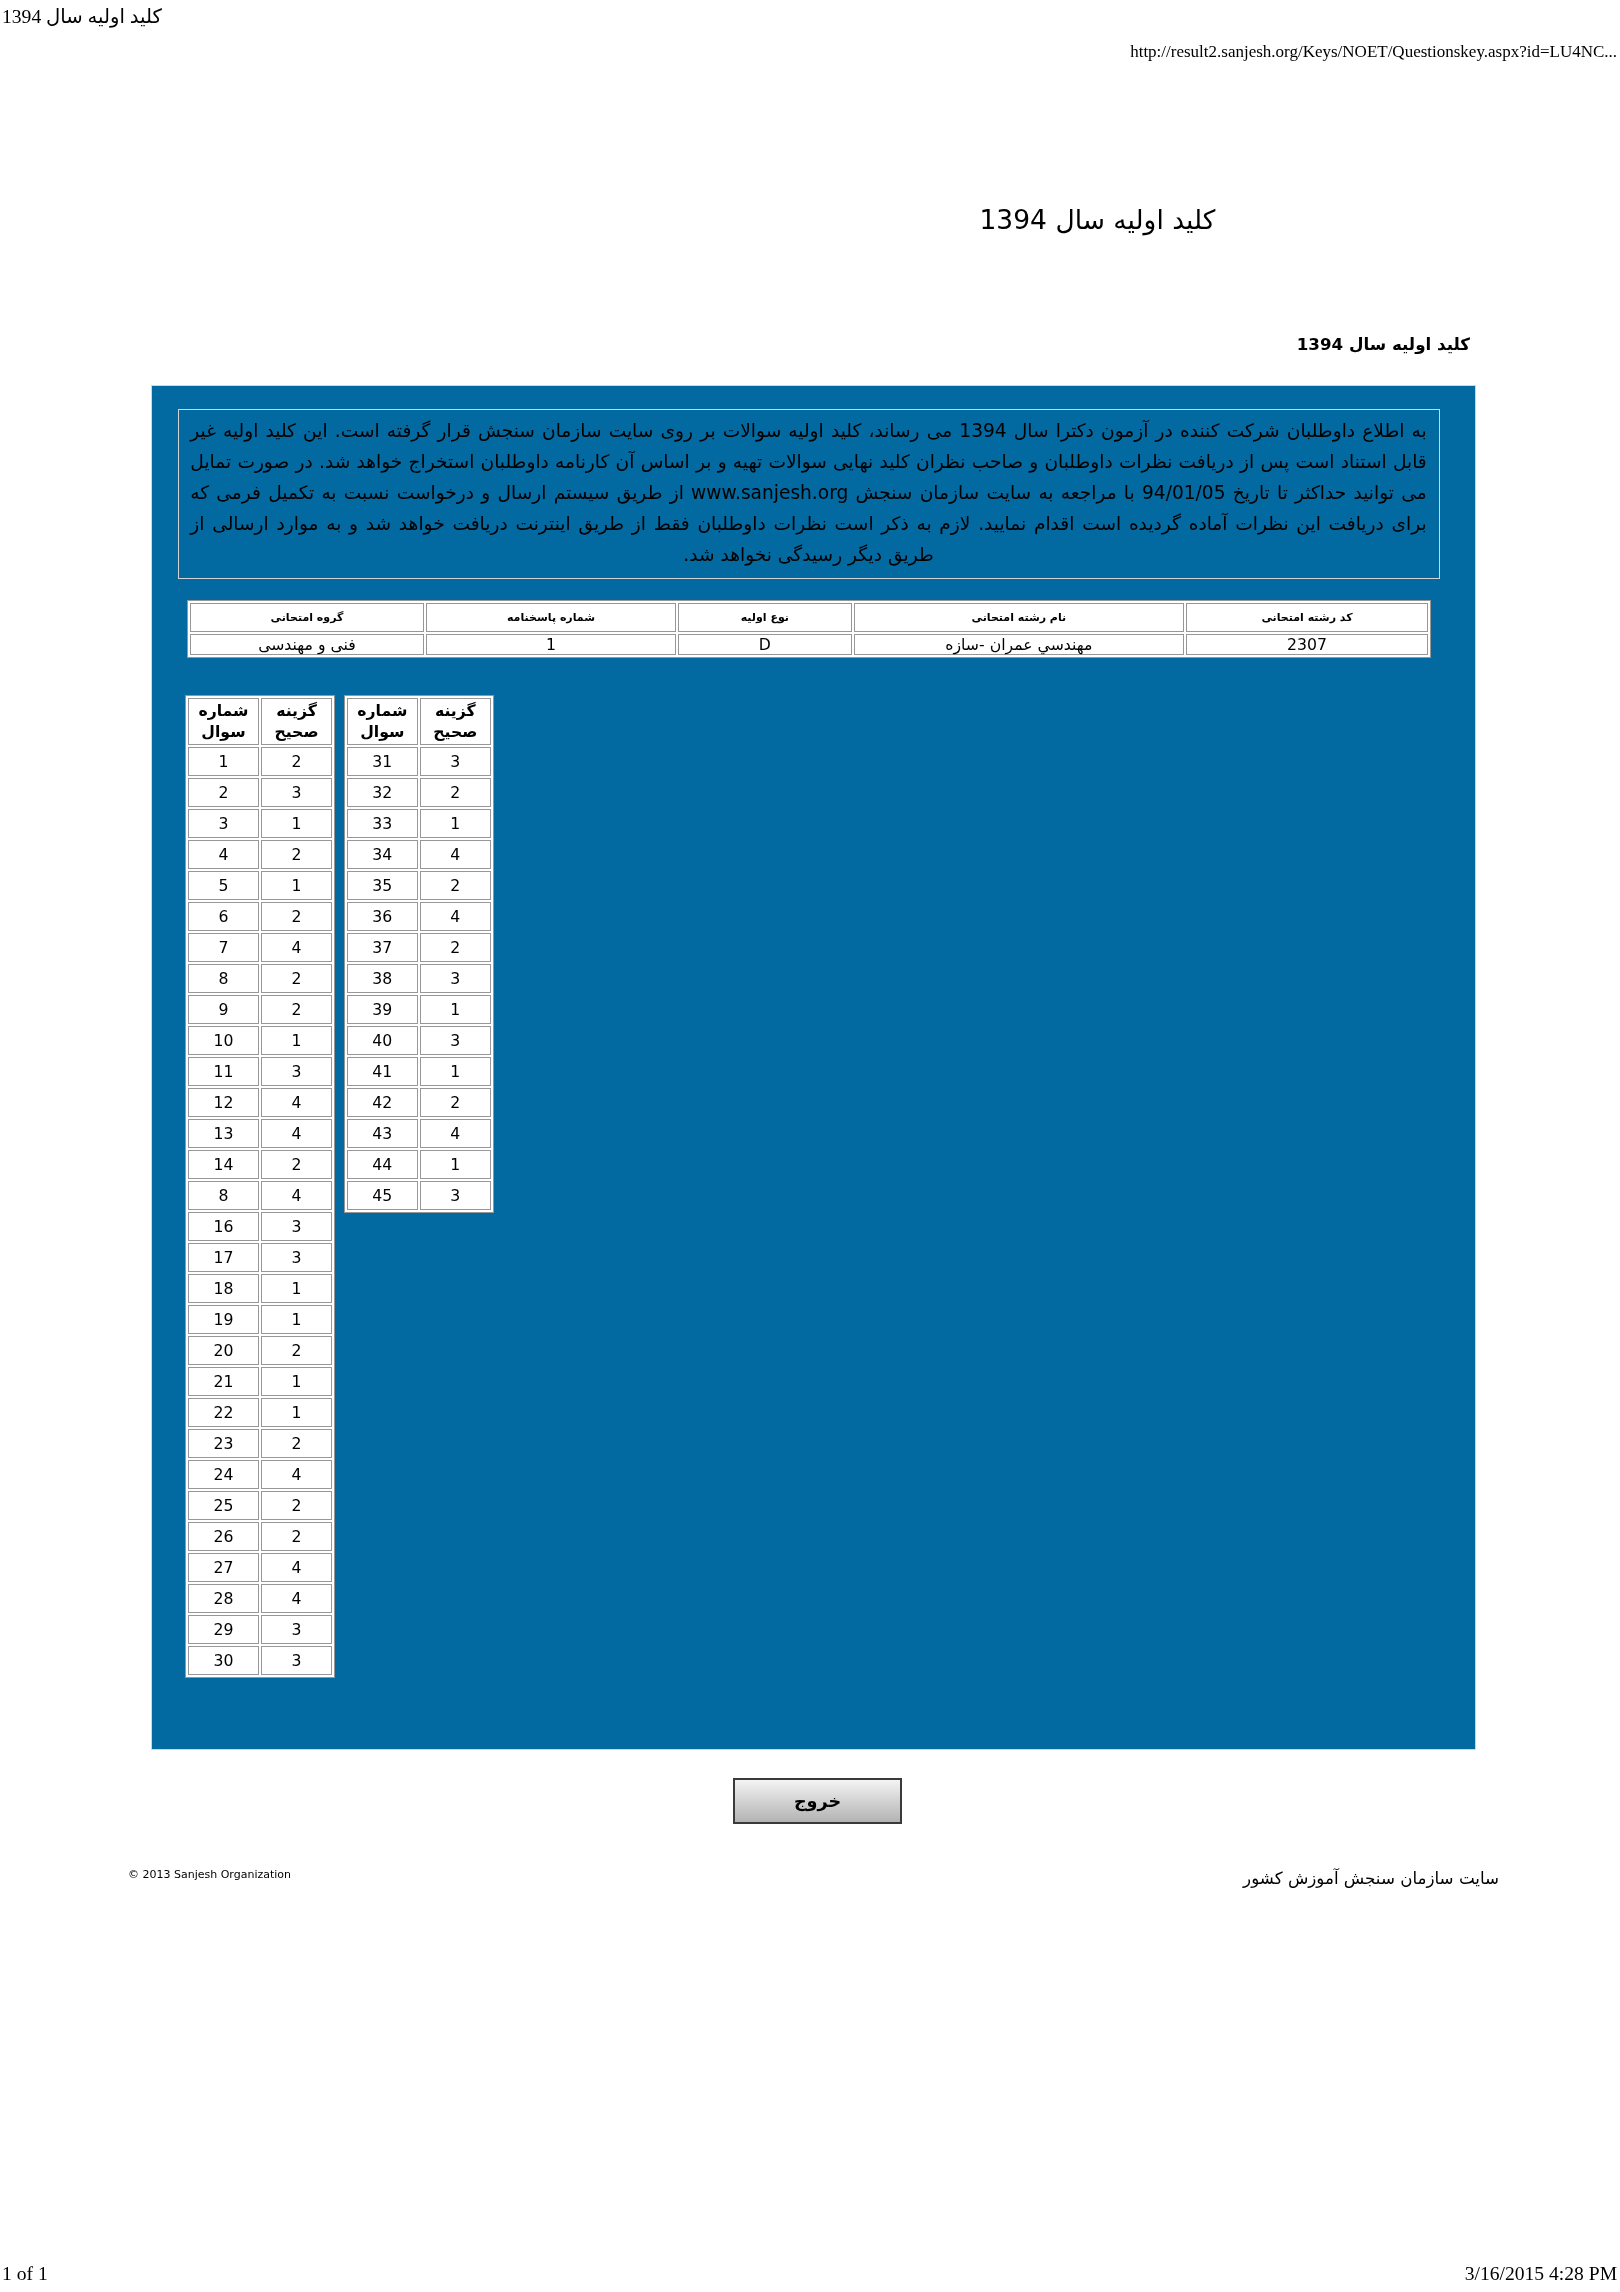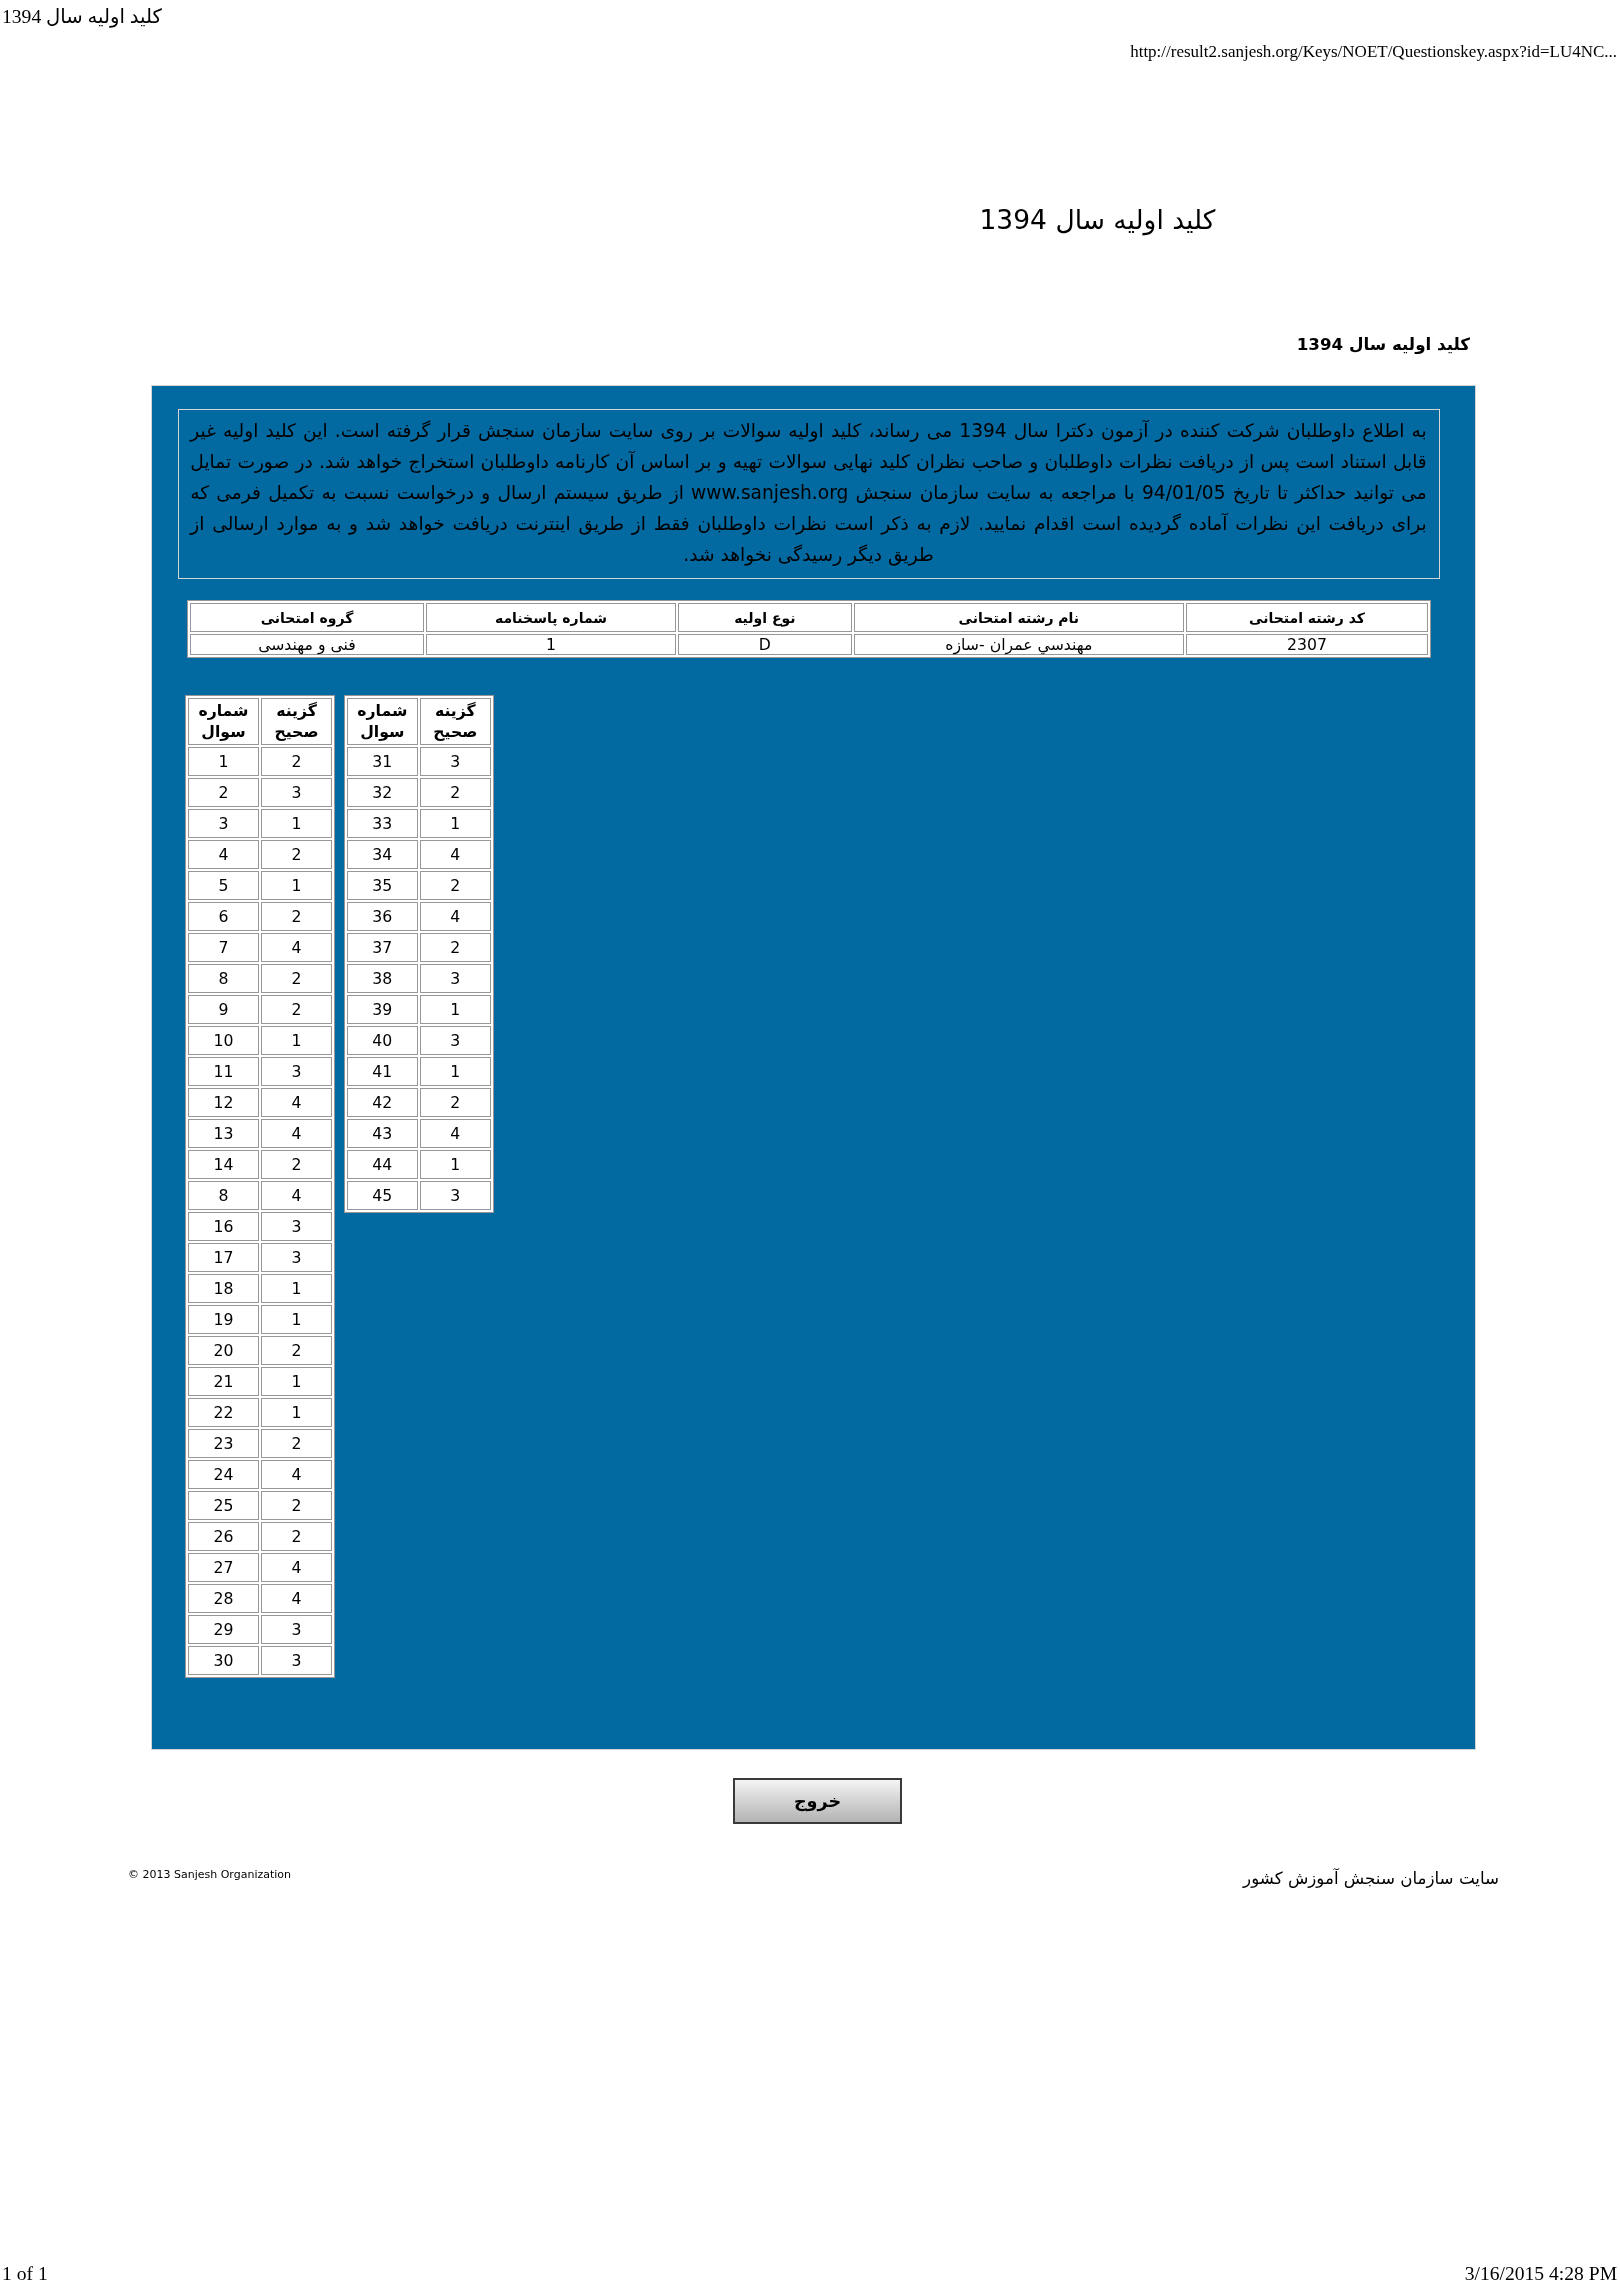--- a/index.html
+++ b/index.html
@@ -42,21 +42,21 @@
     text-align: justify; text-align-last: center;
   }
 
   table { border-collapse: separate; border-spacing: 2px; background: #fff; }
   th, td { border: 1px solid #979797; text-align: center; vertical-align: middle; }
 
   .info-table {
     position: absolute; top: 214px; left: 35px;
     width: 1244px; direction: rtl; table-layout: fixed;
   }
-  .info-table th { font-size: 14px; font-weight: bold; height: 29px; }
+  .info-table th { font-size: 11px; font-weight: bold; height: 29px; }
   .info-table td { font-size: 15.7px; height: 17px; }
   .info-table { border: 1px solid #979797; }
   .col-code { width: 241px; } .col-name { width: 329px; } .col-book { width: 173px; }
   .col-sheet { width: 249px; } .col-group { width: 233px; }
 
   .answers-row {
     position: absolute; top: 309px; left: 33px;
     display: flex; gap: 8.8px; align-items: flex-start;
   }
   .answer-table { border: 1px solid #979797; width: 150px; table-layout: fixed; direction: ltr; }

